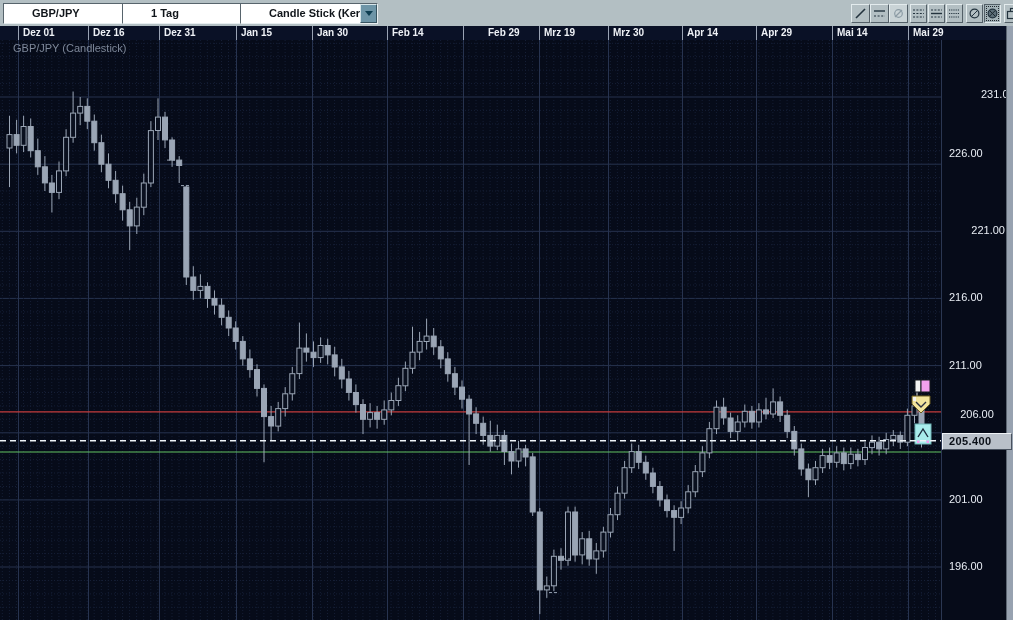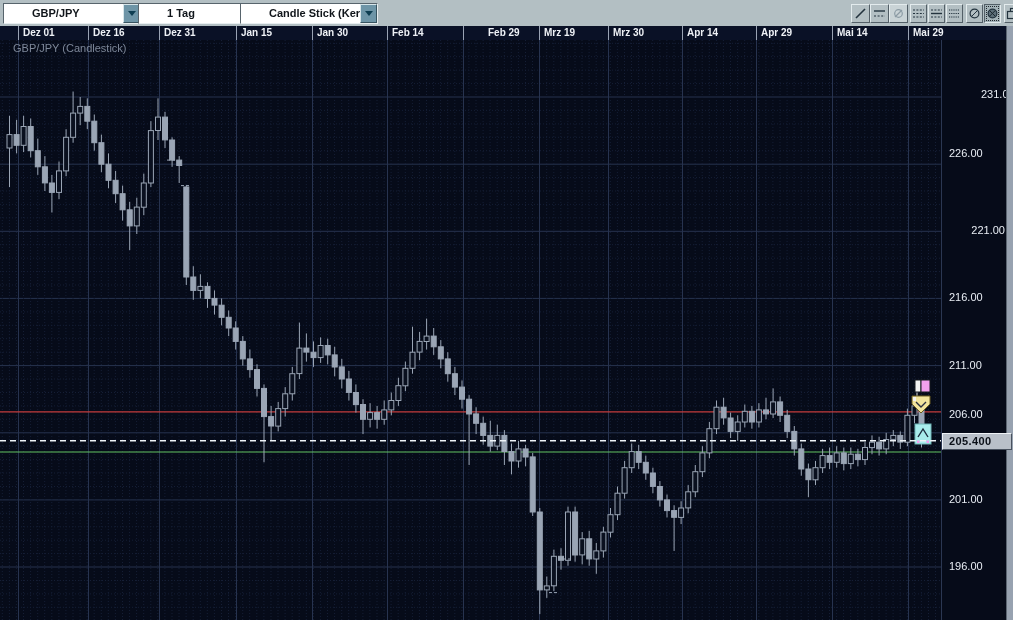--- a/index.html
+++ b/index.html
@@ -46,21 +46,21 @@
 
 <div class="app">
 
   <div class="toolbar">
     <div class="combo" style="left:3px;width:113px;">
       <span class="combo-text">GBP/JPY</span>
       <span class="combo-btn">
           <span class="combo-arrow"></span>
         </span>
     </div>
-    <div class="combo" style="left:122px;width:112px;margin-left:16px;">
+    <div class="combo" style="left:122px;width:112px;">
       <span class="combo-text">1 Tag</span>
       <span class="combo-btn">
           <span class="combo-arrow"></span>
         </span>
     </div>
     <div class="combo" style="left:240px;width:113px;">
       <span class="combo-text">Candle Stick (Kerze</span>
       <span class="combo-btn">
           <span class="combo-arrow"></span>
         </span>
@@ -633,20 +633,20 @@
       </svg>
     <div class="chart-title">GBP/JPY (Candlestick)</div>
     <div class="axis-divider"></div>
     <div class="yaxis" id="yaxis">
       <div class="price-badge">205.400</div>
     <div class="ylab" style="top: 48px; margin-left: 32px;">231.00</div>
         <div class="ylab" style="top: 107px;">226.00</div>
         <div class="ylab" style="top: 184px; text-align: right;">221.00</div>
         <div class="ylab" style="top: 251px;">216.00</div>
         <div class="ylab" style="top: 319px;">211.00</div>
-        <div class="ylab" style="top: 368px;">206.00</div>
+        <div class="ylab" style="top: 368px; text-align: center;">206.00</div>
         <div class="ylab" style="top: 453px;">201.00</div>
         <div class="ylab" style="top: 520px;">196.00</div>
       </div>
     <div class="right-strip"></div>
   </div>
 
 </div>
 
 </body></html>

